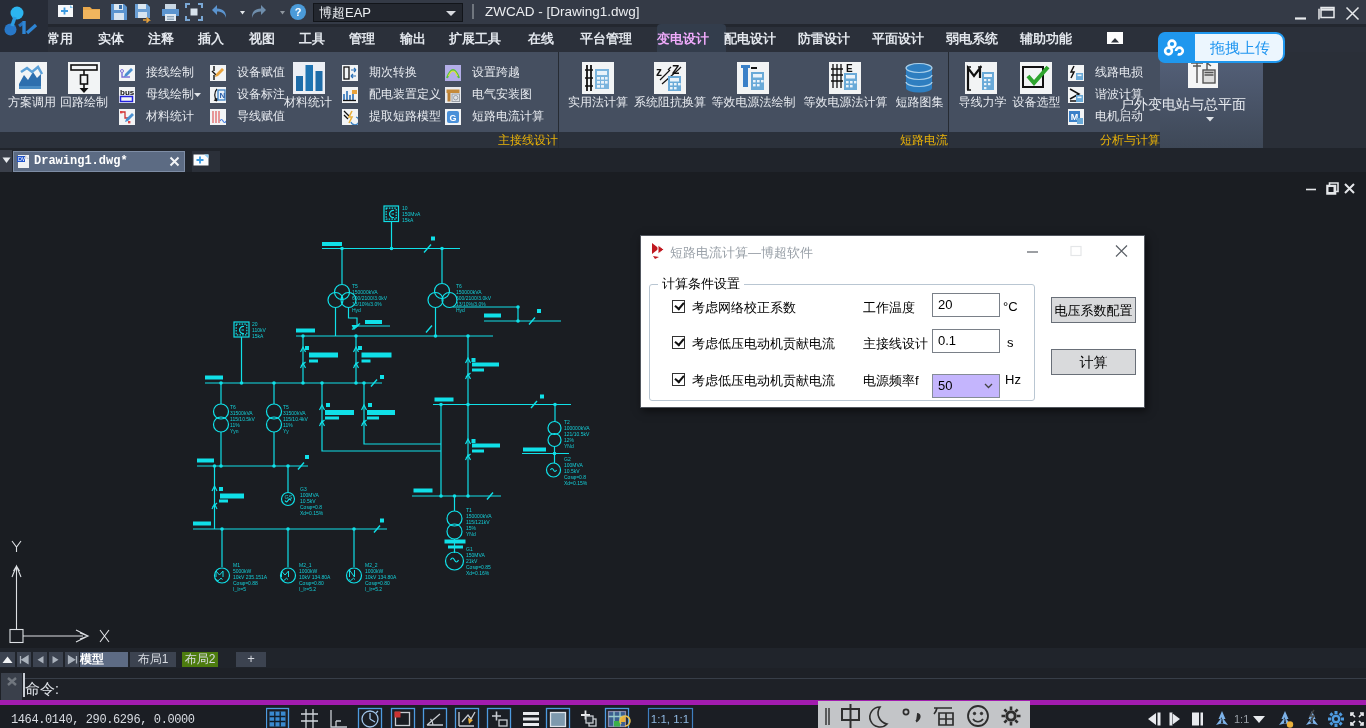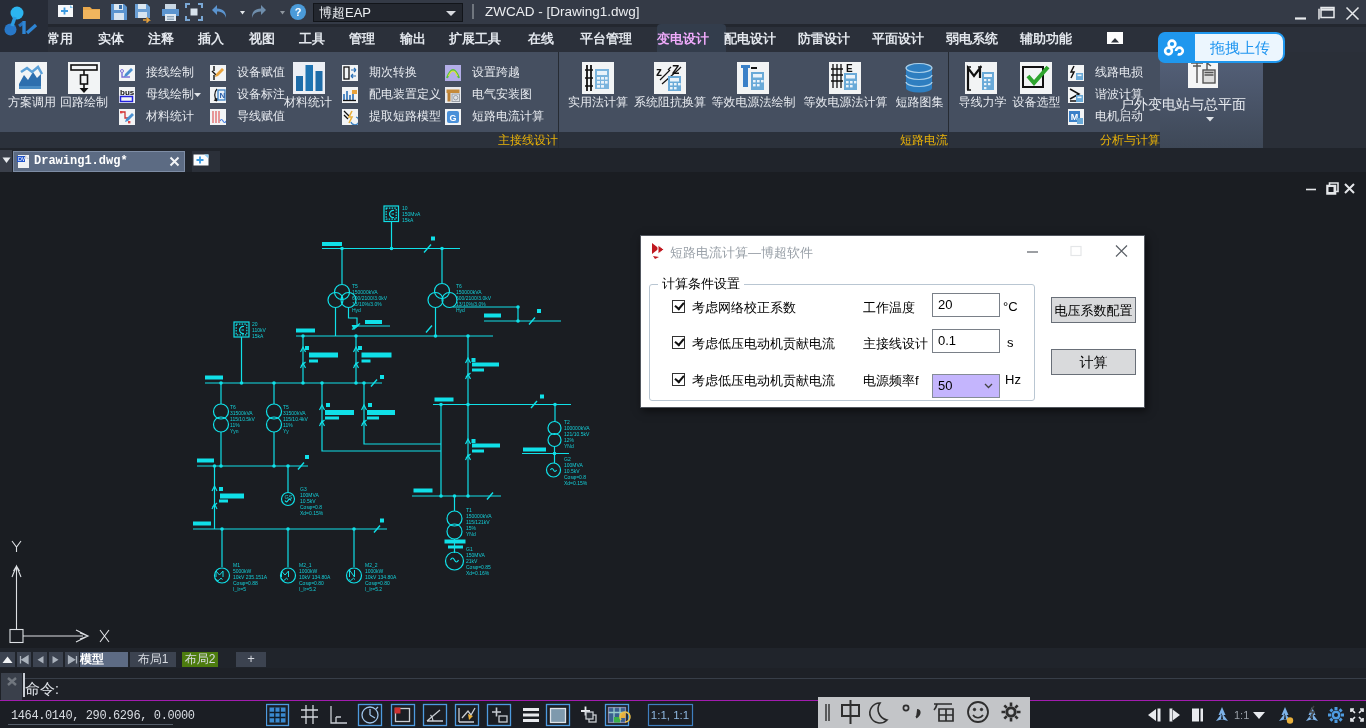--- a/index.html
+++ b/index.html
@@ -16,21 +16,21 @@
 #ribright{left:1263px;top:52px;width:103px;height:96px;background:#2a2f38}
 .bicon{position:absolute;width:32px;height:32px;top:62px}
 .blab{position:absolute;top:96px;height:13px;line-height:13px;color:#e8ebf0;font-size:12px;text-align:center;white-space:nowrap}
 .srow{position:absolute;height:16px;white-space:nowrap}
 .srow .ic{display:inline-block;width:16px;height:16px;vertical-align:middle}
 .srow .tx{display:inline-block;margin-left:11px;color:#e8ebf0;font-size:12px;vertical-align:middle}
 #doctabs{left:0;top:148px;width:1366px;height:24px;background:#20242b}
 #canvas{left:0;top:172px;width:1366px;height:476px;background:#1a1d22}
 #laytabs{left:0;top:648px;width:1366px;height:20px;background:#20242b}
 #cmdline{left:0;top:668px;width:1366px;height:32px;background:#1e2127}
-#statusbar{left:0;top:700px;width:1366px;height:28px;background:#1b1e24;border-top:1px solid #a21caf}
+#statusbar{left:0;top:700px;width:1366px;height:28px;background:#1b1e24;border-top:5px solid #a21caf}
 #dlg{left:640px;top:235px;width:505px;height:173px;background:#fff;border:1px solid #51565e;box-shadow:2px 3px 8px rgba(0,0,0,.55);z-index:20}
 .dtxt{position:absolute;color:#000;font-size:13px;white-space:nowrap}
 .din{position:absolute;width:68px;height:24px;border:1px solid #7a8088;background:#fff;font-size:13px;color:#000;padding:3px 0 0 5px}
 .cbx{position:absolute;width:13px;height:13px;border:1px solid #333;background:#fff}
 .cbx:after{content:"";position:absolute;left:2px;top:1px;width:7px;height:4px;border-left:2px solid #111;border-bottom:2px solid #111;transform:rotate(-50deg)}
 .dbtn{position:absolute;width:85px;height:26px;background:#d9dadc;border:1px solid #696f78;color:#000;text-align:center;line-height:25px}
 </style></head><body>
 <div id="app">
 <div id="titlebar" class="abs">
 <svg class="abs" style="left:52px;top:2px" width="260" height="21" viewBox="0 0 260 21">

